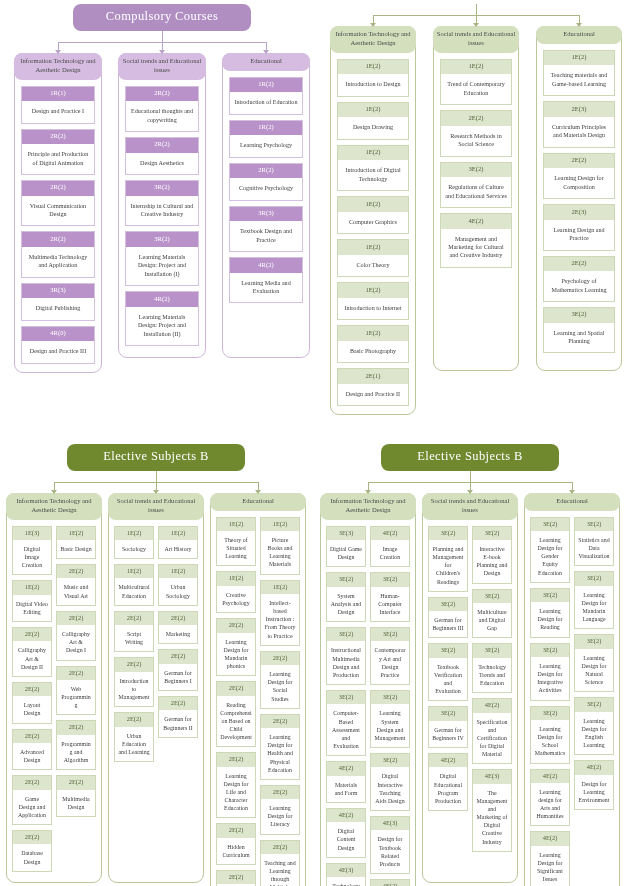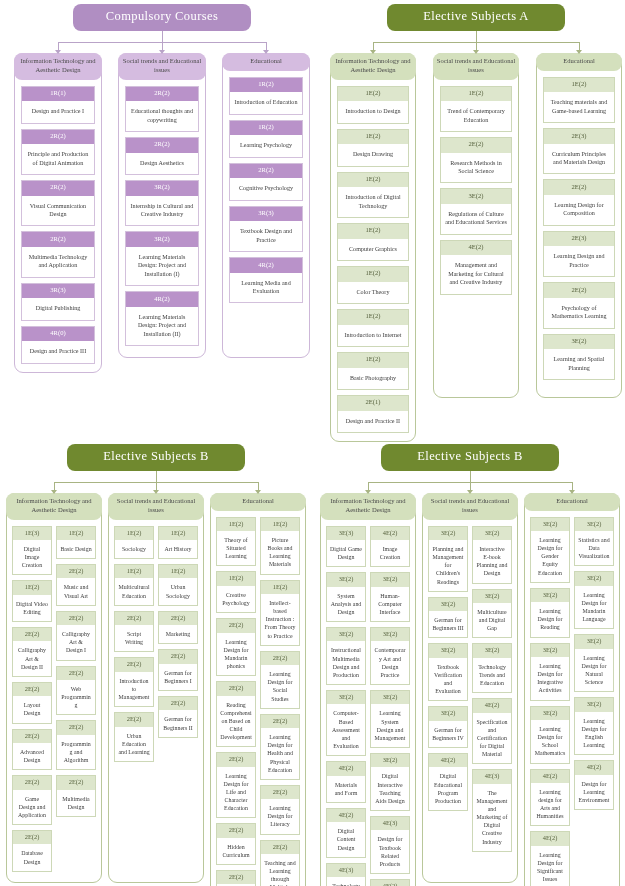--- a/index.html
+++ b/index.html
@@ -218,21 +218,20 @@
               <div class="card">
                 <div class="code">4R(2)</div>
                 <div class="name">Learning Media and Evaluation</div>
               </div>
             </div>
           </div>
         </div>
       </div>
     </div>
   <div class="block green wide" id="block-electiveA">
-      <div class="banner">Elective Subjects A</div>
       <div class="rail">
         <div class="vstem"></div>
         <div class="hbar" style="left: 43px; width: 206px;"></div>
         <div class="drop" style="left: 43px;"></div>
         <div class="arrow" style="left: 43px;"></div>
         <div class="drop" style="left: 146px;"></div>
         <div class="arrow" style="left: 146px;"></div>
         <div class="drop" style="left: 249px;"></div>
         <div class="arrow" style="left: 249px;"></div>
       </div>

